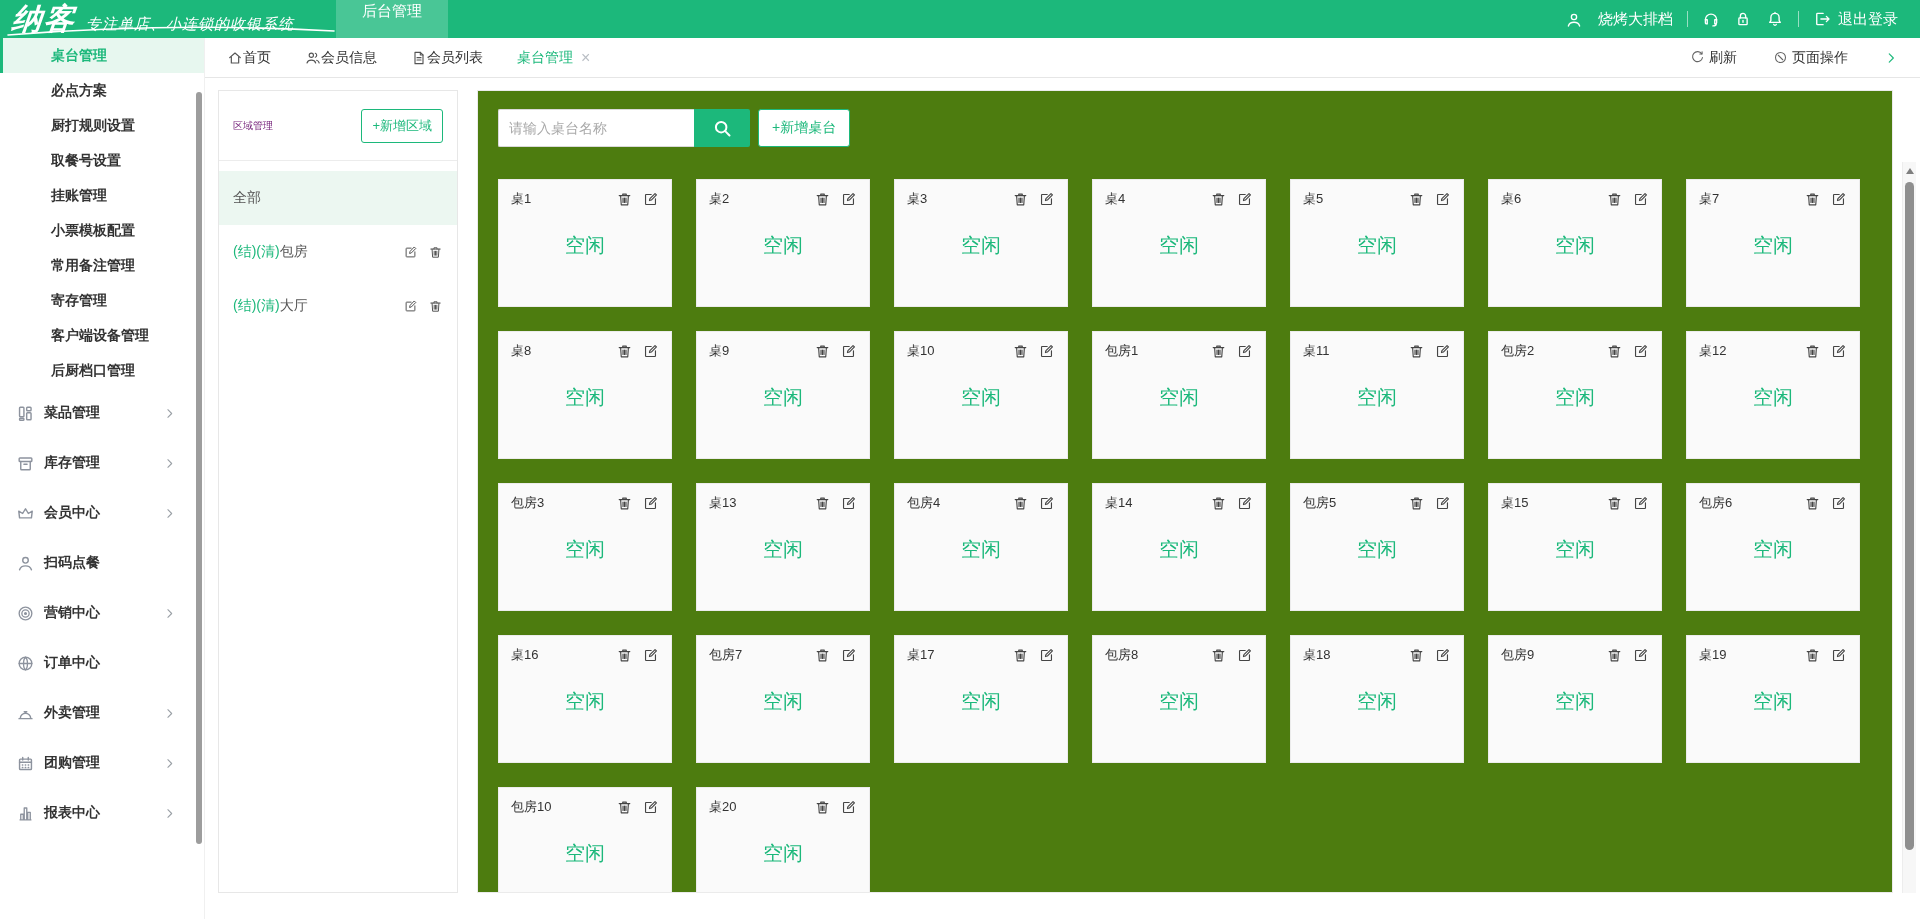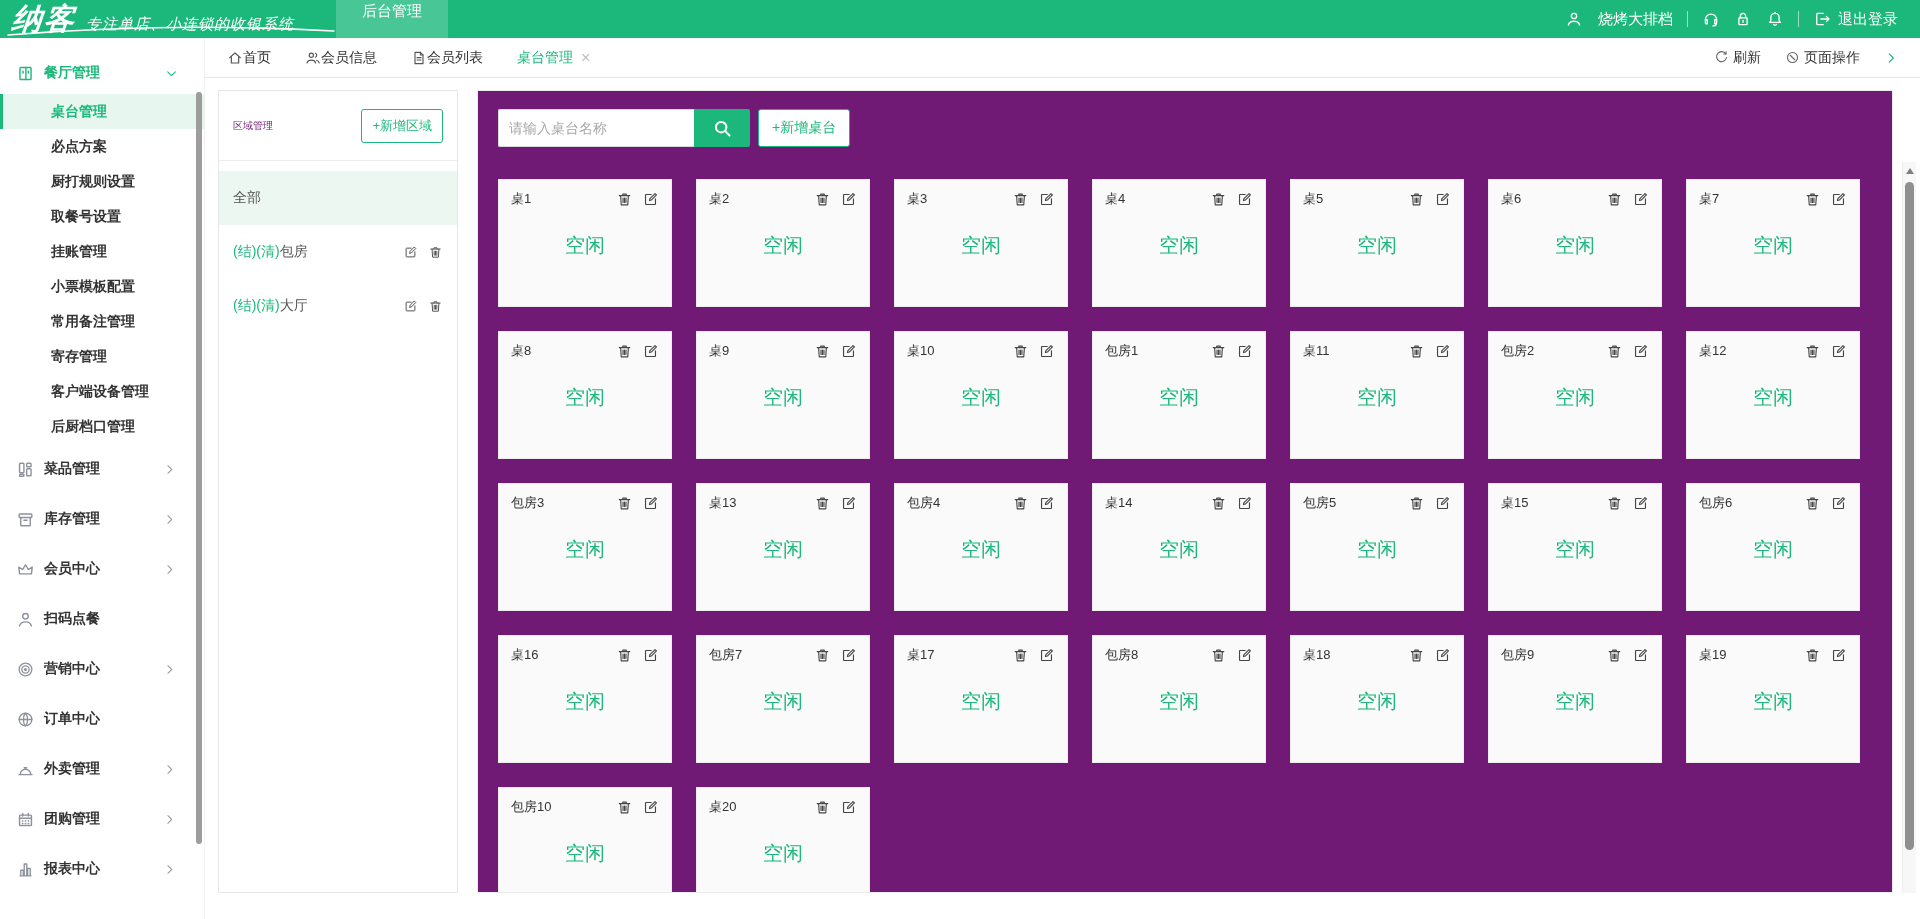--- a/index.html
+++ b/index.html
@@ -16,21 +16,21 @@
     transform:skewX(-6deg); line-height:38px; }
   .tagline { font-size:15px; font-style:italic; margin-left:10px; letter-spacing:1px; }
   .swoosh { position:absolute; left:6px; top:26px; width:330px; height:12px; pointer-events:none; }
   .hdr-tab { margin-left:42px; align-self:flex-end; height:44px; line-height:33px;
     background:#49c696; color:#fff; padding:0 26px; font-size:15px;
     border-radius:4px 4px 0 0; cursor:pointer; }
   .hdr-right { margin-left:auto; display:flex; align-items:center; gap:14px;
     padding-right:22px; font-size:15px; }
   .hdr-right .ic { width:18px; height:18px; color:#fff; }
   .hdr-sep { width:1px; height:16px; background:rgba(255,255,255,.55); }
-  .hdr-user { display:flex; align-items:flex-start; gap:15px; cursor:pointer; }
+  .hdr-user { display:flex; align-items:flex-end; gap:15px; cursor:pointer; }
   .hdr-logout { display:flex; align-items:center; gap:7px; cursor:pointer; }
 
   
   .sidebar { position:absolute; left:0; top:38px; width:205px; bottom:0; background:#fff;
     border-right:1px solid #f0f0f0; overflow:hidden; z-index:20; }
   .sb-scroll { position:absolute; right:2px; top:54px; width:6px; height:752px;
     background:#9d9d9d; border-radius:3px; cursor:grab; }
   .sb-group { height:42px; display:flex; align-items:center; padding:0 14px 0 16px;
     font-size:14px; font-weight:700; color:#333; cursor:pointer; }
   .sb-group .g-ic { width:19px; height:19px; color:#8d939e; margin-right:9px; flex:0 0 auto; }
@@ -45,21 +45,21 @@
   .sub-item.active { background:#e7f7ef; color:#1cb87b; border-left-color:#1cb87b; }
 
   
   .tabbar { position:absolute; left:205px; top:38px; right:0; height:40px; background:#fff;
     border-bottom:1px solid #e6e6e6; display:flex; align-items:center; padding:0 22px; }
   .tab { display:flex; align-items:center; font-size:14px; color:#333;
     margin-right:34px; cursor:pointer; }
   .tab .ic { width:16px; height:16px; color:#555; }
   .tab.active { color:#1cb87b; }
   .tab-close { color:#b9bec4; font-size:16px; margin-left:8px; cursor:pointer; line-height:1; }
-  .tabbar-right { margin-left:auto; display:flex; align-items:center; gap:24px; font-size:14px; color:#333; }
+  .tabbar-right { margin-left:auto; display:flex; align-items:center; gap:36px; font-size:14px; color:#333; }
   .tb-act { display:flex; align-items:center; gap:4px; cursor:pointer; }
   .tb-act .ic { width:15px; height:15px; color:#666; }
   .ops-chev { width:14px; height:14px; color:#1cb87b; cursor:pointer; }
 
   
   .content { position:absolute; left:205px; top:78px; right:0; bottom:0; background:#fff; }
 
   .area-panel { position:absolute; left:13px; top:12px; width:240px; height:803px;
     border:1px solid #e7e7e7; background:#fff; overflow:hidden; }
   .ap-head { height:70px; display:flex; align-items:center; justify-content:space-between;
@@ -70,21 +70,21 @@
     font-family:"Liberation Sans","DejaVu Sans",sans-serif; }
   .ap-list { padding-top:10px; }
   .ap-row { height:54px; display:flex; align-items:center; padding:0 14px; font-size:14px;
     color:#555; cursor:pointer; }
   .ap-row.selected { background:#ecf7f1; color:#555; }
   .ap-prefix { color:#1cb87b; }
   .ap-row-icons { margin-left:auto; display:flex; align-items:center; gap:10px; }
   .ap-row-icons .ic { width:15px; height:15px; color:#555; cursor:pointer; }
 
   .main-panel { position:absolute; left:272px; top:12px; right:27px; height:803px;
-    border:1px solid #ebebeb; background:#701a75; padding:18px 20px; overflow:hidden; }
+    border:1px solid #ebebeb; background:#4d7c0f; padding:18px 20px; overflow:hidden; }
   .search-row { display:flex; align-items:center; }
   .search-input { width:196px; height:38px; border:1px solid #d9d9d9; border-right:none;
     padding:0 10px; font-size:14px; color:#333; outline:none; border-radius:2px 0 0 2px;
     font-family:"Liberation Sans","DejaVu Sans",sans-serif; }
   .search-input::placeholder { color:#a9a9a9; }
   .search-btn { width:56px; height:38px; background:#1cb87b; border:none; border-radius:0 2px 2px 0;
     cursor:pointer; display:flex; align-items:center; justify-content:center; }
   .search-btn .ic { width:20px; height:20px; color:#fff; }
   .add-table-btn { margin-left:8px; height:38px; padding:0 13px; font-size:14px; }
 
@@ -284,29 +284,20 @@
     <span class="hdr-logout">
       <svg class="ic">
           <use href="#i-logout"></use>
         </svg>
       <span>退出登录</span>
     </span>
   </div>
 </div>
 
 <div class="sidebar">
-  <div class="sb-group first">
-    <svg class="ic g-ic">
-        <use href="#i-restaurant"></use>
-      </svg>
-    <span>餐厅管理</span>
-    <svg class="ic chev">
-        <use href="#i-chev-down"></use>
-      </svg>
-  </div>
 
   <div class="sub-items">
 
       <div class="sub-item active">
         <span>桌台管理</span>
       </div>
 
       <div class="sub-item">
         <span>必点方案</span>
       </div>

